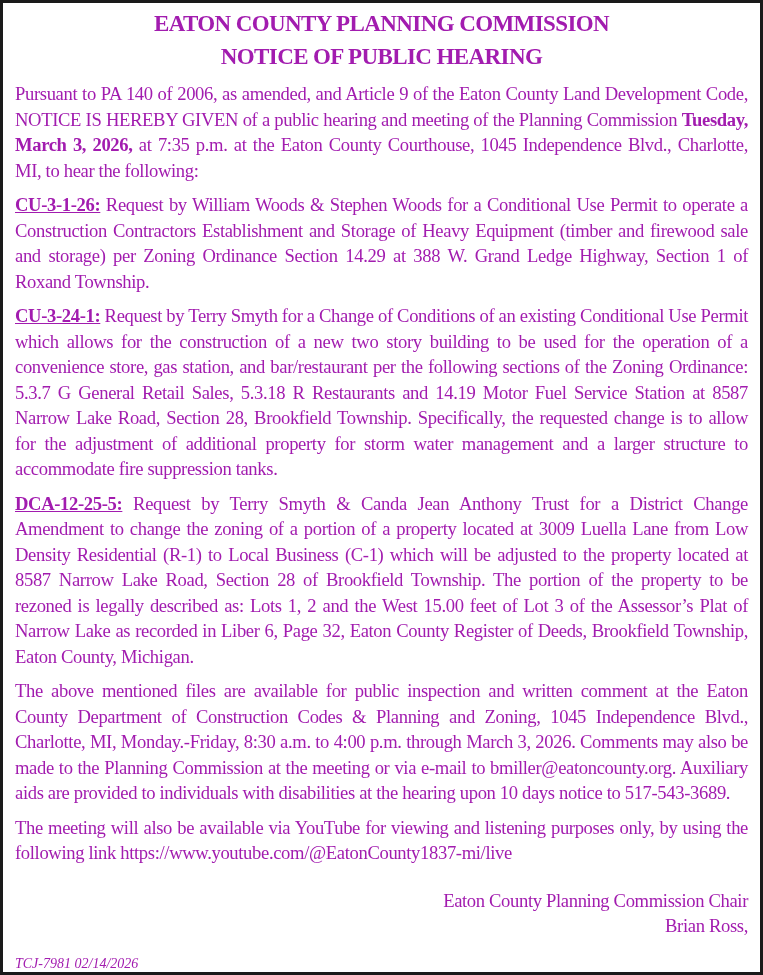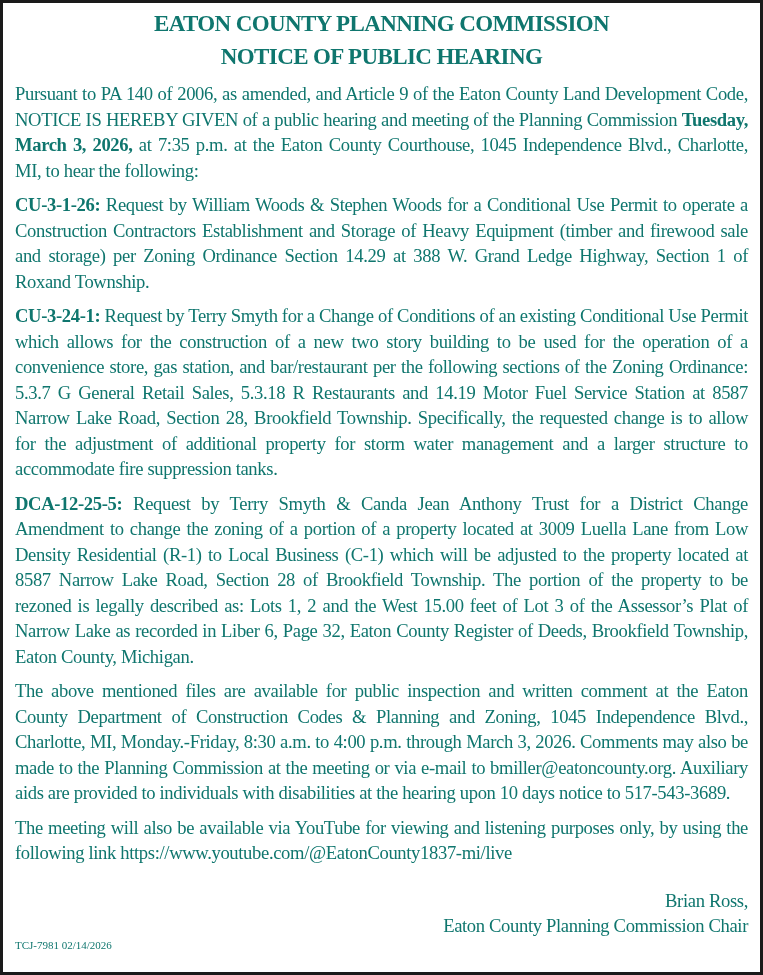--- a/index.html
+++ b/index.html
@@ -4,45 +4,46 @@
 <style>
   html, body { margin: 0; padding: 0; background: #ffffff; }
   body { width: 763px; height: 975px; overflow: hidden; }
   .notice {
     position: relative;
     box-sizing: border-box;
     width: 763px; height: 975px;
     border: 3px solid #1a1a1a;
     padding: 4px 12px 0 12px;
     font-family: "Liberation Serif", "DejaVu Serif", serif;
-    color: #0f766e;
+    color: #a21caf;
     font-size: 18.6px;
     line-height: 25.5px;
     letter-spacing: -0.35px;
   }
   .title {
     text-align: center;
     font-weight: bold;
     font-size: 23px;
     line-height: 33px;
     letter-spacing: -0.6px;
     margin: 0;
   }
   .title.first { margin-top: 0px; }
   p { margin: 0 0 9px 0; text-align: justify; hyphens: manual; }
   p.intro { margin-top: 8px; }
-  .case-id { font-weight: bold; }
+  .case-id { font-weight: bold; text-decoration: underline; }
   b { font-weight: bold; }
   .sig { text-align: right; margin: 0; }
   .footer-code {
     position: absolute;
-    left: 12px; bottom: 20px;
-    font-size: 11px;
+    left: 12px; bottom: 1px;
+    font-size: 14px;
     line-height: 14px;
     letter-spacing: 0;
+    font-style: italic;
   }
 </style>
 </head>
 <body>
 
 <div class="notice">
   <h1 class="title first">EATON COUNTY PLANNING COMMISSION</h1>
   <h2 class="title">NOTICE OF PUBLIC HEARING</h2>
 
   <p class="intro"><span>Pursuant to PA 140 of 2006, as amended, and Article 9 of the Eaton County Land Devel­opment Code, NOTICE IS HEREBY GIVEN of a public hearing and meeting of the Plan­ning Commission </span><b>Tuesday, March 3, 2026,</b><span> at 7:35 p.m. at the Eaton County Courthouse, 1045 Independence Blvd., Charlotte, MI, to hear the following:</span></p>
@@ -50,17 +51,17 @@
   <p><span class="case-id">CU-3-1-26:</span><span> Request by William Woods &amp; Stephen Woods for a Conditional Use Permit to operate a Construction Contractors Establishment and Storage of Heavy Equipment (timber and firewood sale and storage) per Zoning Ordinance Section 14.29 at 388 W. Grand Ledge Highway, Section 1 of Roxand Township.</span></p>
 
   <p><span class="case-id">CU-3-24-1:</span><span> Request by Terry Smyth for a Change of Conditions of an existing Condi­tional Use Permit which allows for the construction of a new two story building to be used for the operation of a convenience store, gas station, and bar/restaurant per the following sections of the Zoning Ordinance: 5.3.7 G General Retail Sales, 5.3.18 R Restaurants and 14.19 Motor Fuel Service Station at 8587 Narrow Lake Road, Section 28, Brookfield Township. Specifically, the requested change is to allow for the adjustment of additional property for storm water management and a larger structure to accommodate fire sup­pression tanks.</span></p>
 
   <p><span class="case-id">DCA-12-25-5:</span><span> Request by Terry Smyth &amp; Canda Jean Anthony Trust for a District Change Amendment to change the zoning of a portion of a property located at 3009 Luella Lane from Low Density Residential (R-1) to Local Business (C-1) which will be adjusted to the property located at 8587 Narrow Lake Road, Section 28 of Brookfield Township. The portion of the property to be rezoned is legally described as: Lots 1, 2 and the West 15.00 feet of Lot 3 of the Assessor’s Plat of Narrow Lake as recorded in Liber 6, Page 32, Eaton County Register of Deeds, Brookfield Township, Eaton County, Michigan.</span></p>
 
   <p>The above mentioned files are available for public inspection and written comment at the Eaton County Department of Construction Codes &amp; Planning and Zoning, 1045 In­dependence Blvd., Charlotte, MI, Monday.-Friday, 8:30 a.m. to 4:00 p.m. through March 3, 2026. Comments may also be made to the Planning Commission at the meeting or via e-mail to bmiller@eatoncounty.org. Auxiliary aids are provided to individuals with dis­abilities at the hearing upon 10 days notice to 517-543-3689.</p>
 
   <p style="margin-bottom:22px;">The meeting will also be available via YouTube for viewing and listening purposes only, by using the following link https://www.youtube.com/@EatonCounty1837-mi/live</p>
 
+  <p class="sig">Eaton County Planning Commission Chair</p>
   <p class="sig">Brian Ross,</p>
-  <p class="sig">Eaton County Planning Commission Chair</p>
 
   <div class="footer-code">TCJ-7981  02/14/2026</div>
 </div>
 
 </body></html>

